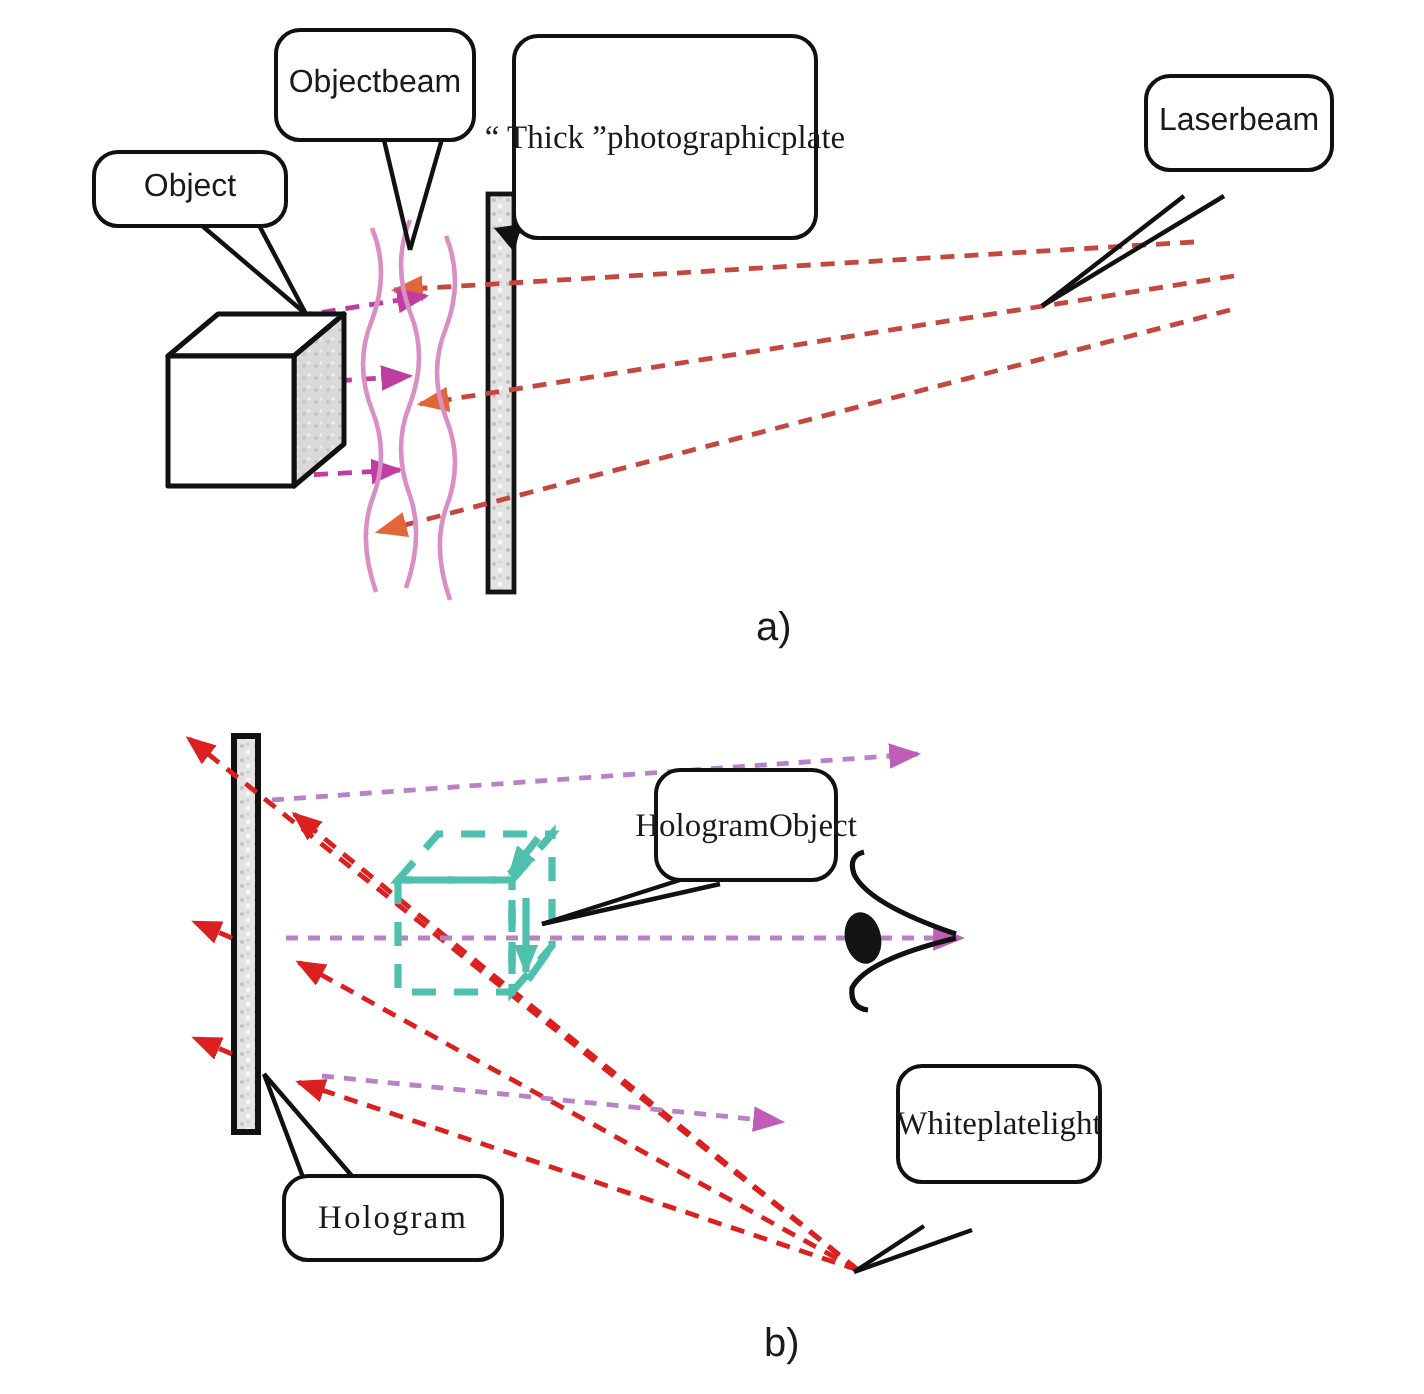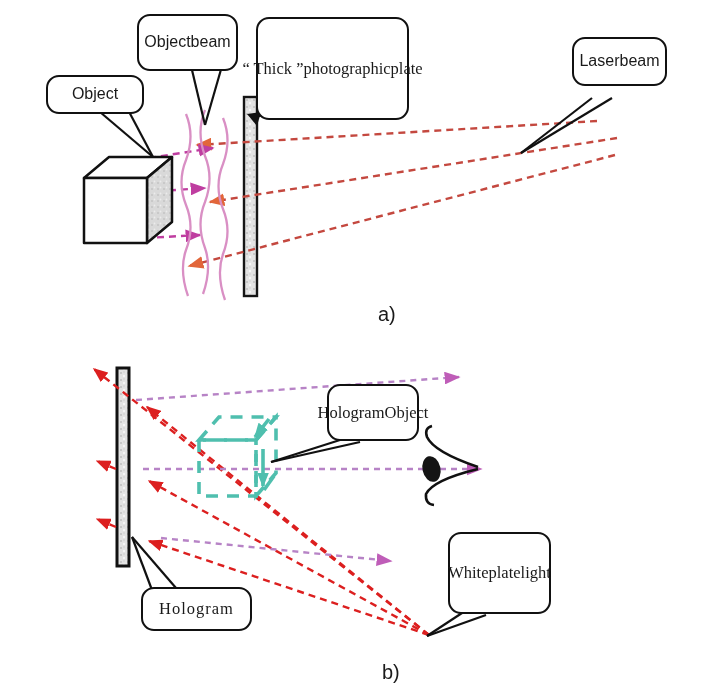--- a/index.html
+++ b/index.html
@@ -154,21 +154,21 @@
 
 <div class="co serif" id="co-virtual" style="left:327px;top:384px;width:92px;height:57px;">
   <span>Hologram</span>
   <span>Object</span>
 </div>
 
 <div class="co serif" id="co-hologram" style="left:141px;top:587px;width:111px;height:44px;">
   <span>Hologram</span>
 </div>
 
-<div class="co serif" id="co-white" style="left:448px;top:532px;width:103px;height:82px;">
+<div class="co serif" id="co-white" style="left:448px;top:532px;width:103px;height:60px;">
   <span>White</span>
   <span>plate</span>
   <span>light</span>
 </div>
 
 <div class="panel-label" style="left:382px;top:661px;">b)</div>
 
 </div>
 
 </body></html>

